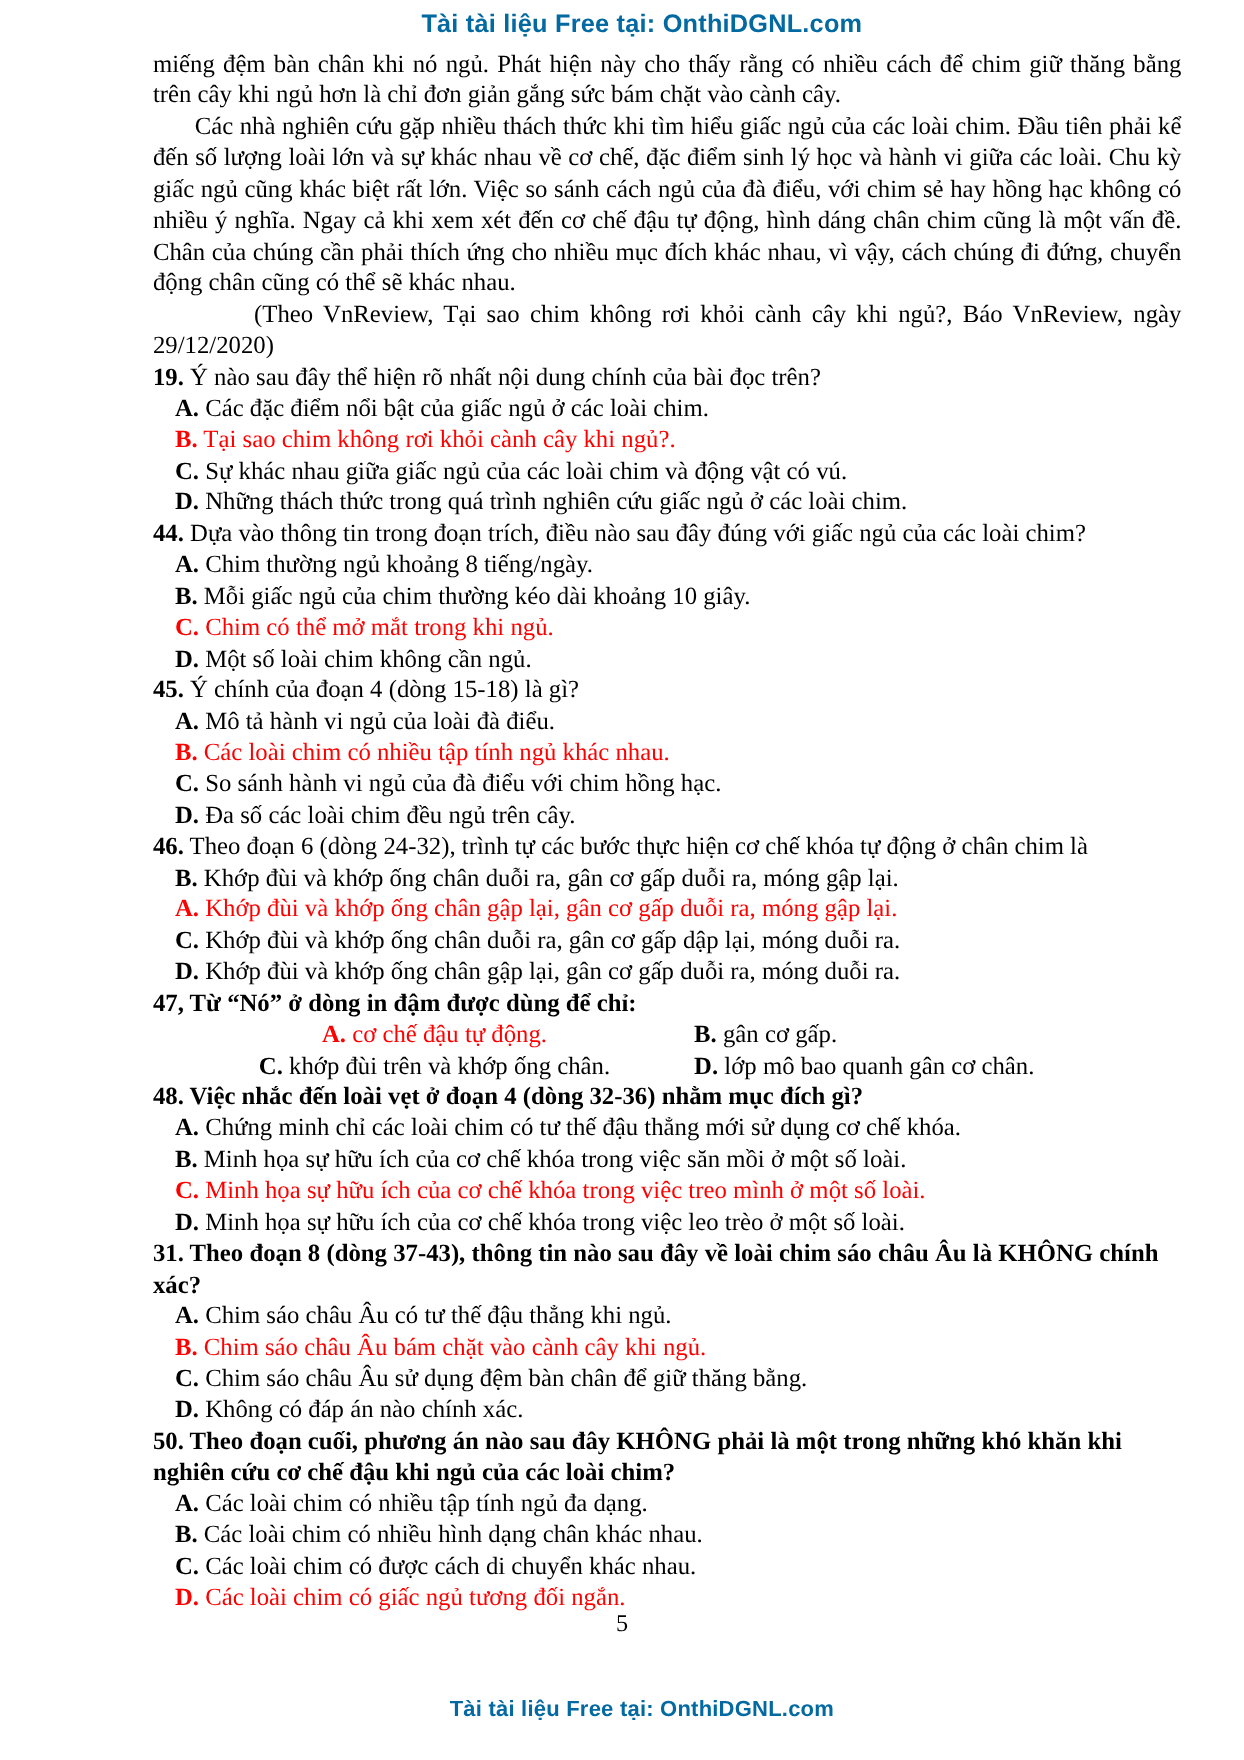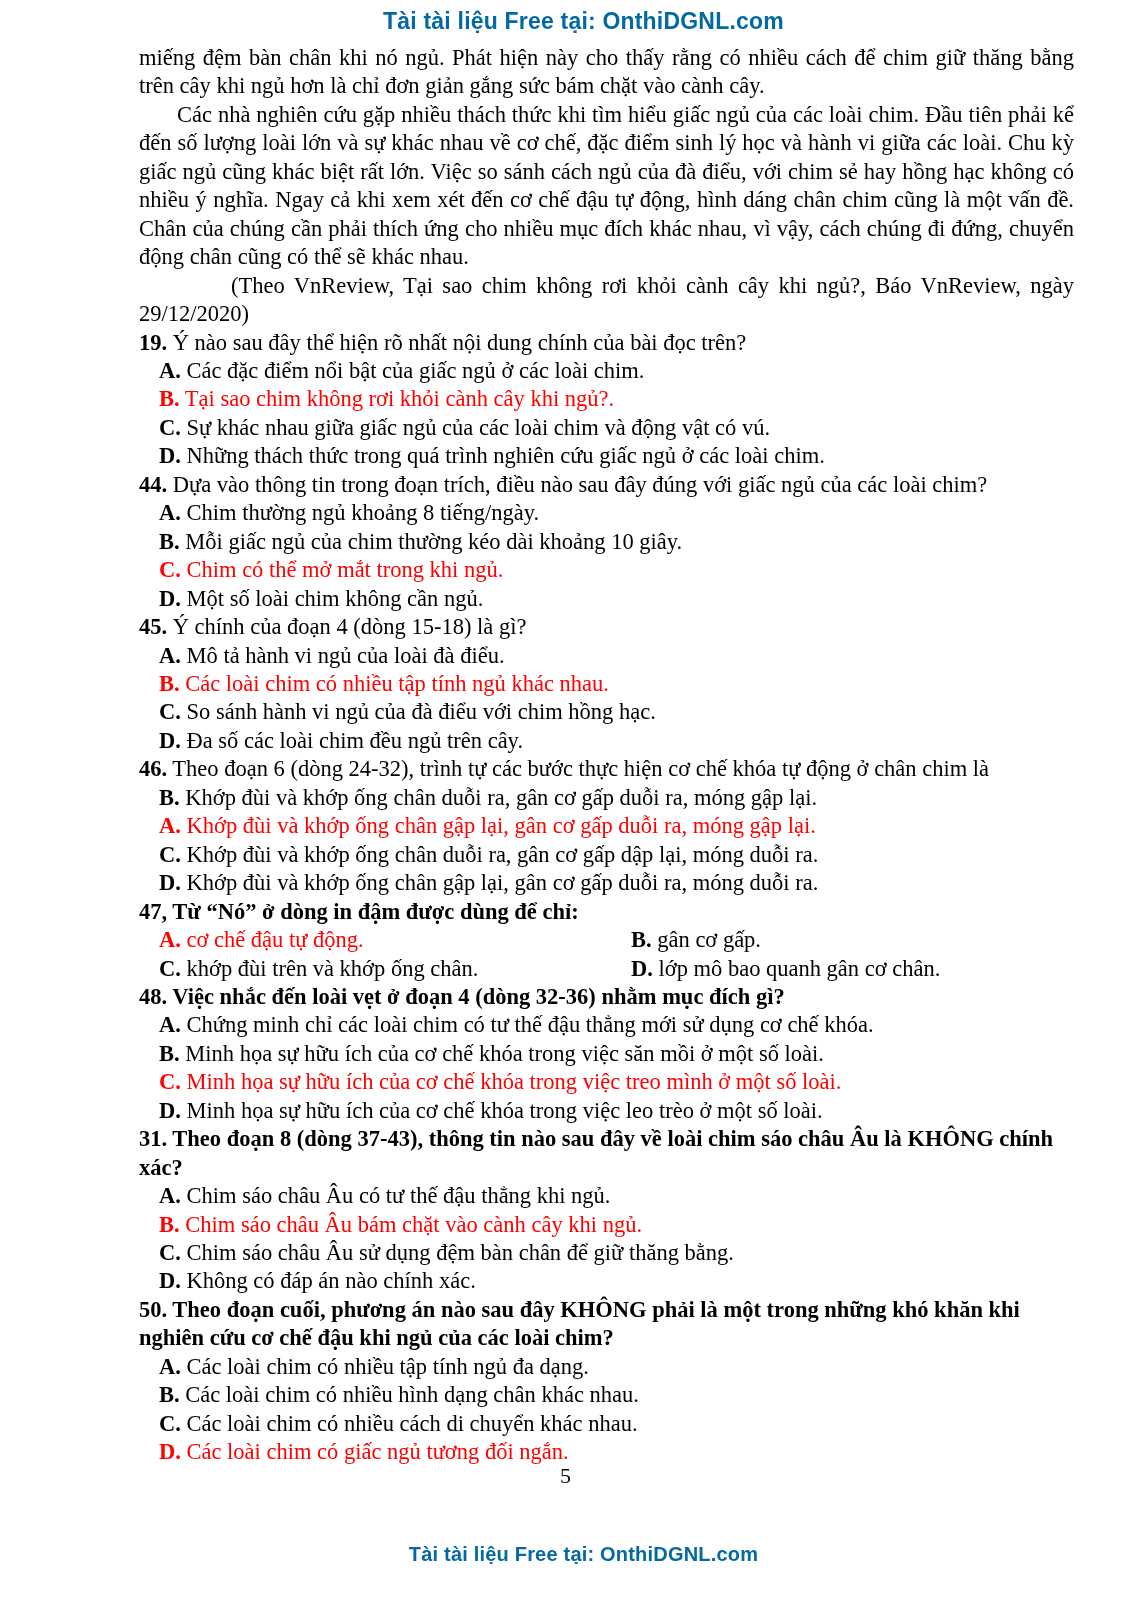--- a/index.html
+++ b/index.html
@@ -91,21 +91,21 @@
 
   .opt-row {
     display: flex;
     font-size: 22.5px;
     line-height: 1.265;
     padding-left: 20px;
   }
   .opt-row .col {
     text-align: left;
   }
-  .opt-row .col-a { width: 472px; flex: 0 0 472px; }
+  .opt-row .col-a { width: 472px; flex: 0 0 472px; text-align: center; }
   .opt-row .col-b { flex: 1 1 auto; }
   .opt-row .col .letter { font-weight: bold; }
   .opt-row .col.answer { color: #ff0000; }
 
   .pagenum {
     position: absolute;
     top: 1463px;
     left: 0;
     right: 0;
     text-align: center;
@@ -162,21 +162,21 @@
         <p class="opt answer"><span><span class="letter">C.</span><span> Minh họa sự hữu ích của cơ chế khóa trong việc treo mình ở một số loài.</span></span></p>
         <p class="opt"><span><span class="letter">D.</span><span> Minh họa sự hữu ích của cơ chế khóa trong việc leo trèo ở một số loài.</span></span></p>
         <p class="question bold-q"><span class="qnum">31.</span><span> Theo đoạn 8 (dòng 37-43), thông tin nào sau đây về loài chim sáo châu Âu là KHÔNG chính xác?</span></p>
         <p class="opt"><span><span class="letter">A.</span><span> Chim sáo châu Âu có tư thế đậu thẳng khi ngủ.</span></span></p>
         <p class="opt answer"><span><span class="letter">B.</span><span> Chim sáo châu Âu bám chặt vào cành cây khi ngủ.</span></span></p>
         <p class="opt"><span><span class="letter">C.</span><span> Chim sáo châu Âu sử dụng đệm bàn chân để giữ thăng bằng.</span></span></p>
         <p class="opt"><span><span class="letter">D.</span><span> Không có đáp án nào chính xác.</span></span></p>
         <p class="question bold-q"><span class="qnum">50.</span><span> Theo đoạn cuối, phương án nào sau đây KHÔNG phải là một trong những khó khăn khi nghiên cứu cơ chế đậu khi ngủ của các loài chim?</span></p>
         <p class="opt"><span><span class="letter">A.</span><span> Các loài chim có nhiều tập tính ngủ đa dạng.</span></span></p>
         <p class="opt"><span><span class="letter">B.</span><span> Các loài chim có nhiều hình dạng chân khác nhau.</span></span></p>
-        <p class="opt"><span><span class="letter">C.</span><span> Các loài chim có nhiều cách di chuyển khác nhau.</span></span></p>
+        <p class="opt"><span><span class="letter">C.</span><span> Các loài chim có được cách di chuyển khác nhau.</span></span></p>
         <p class="opt answer"><span><span class="letter">D.</span><span> Các loài chim có giấc ngủ tương đối ngắn.</span></span></p>
       </div>
 
   </div>
 
   <div class="pagenum">5</div>
 
   <div class="banner banner-bottom">Tài tài liệu Free tại: OnthiDGNL.com</div>
 
 </div>

